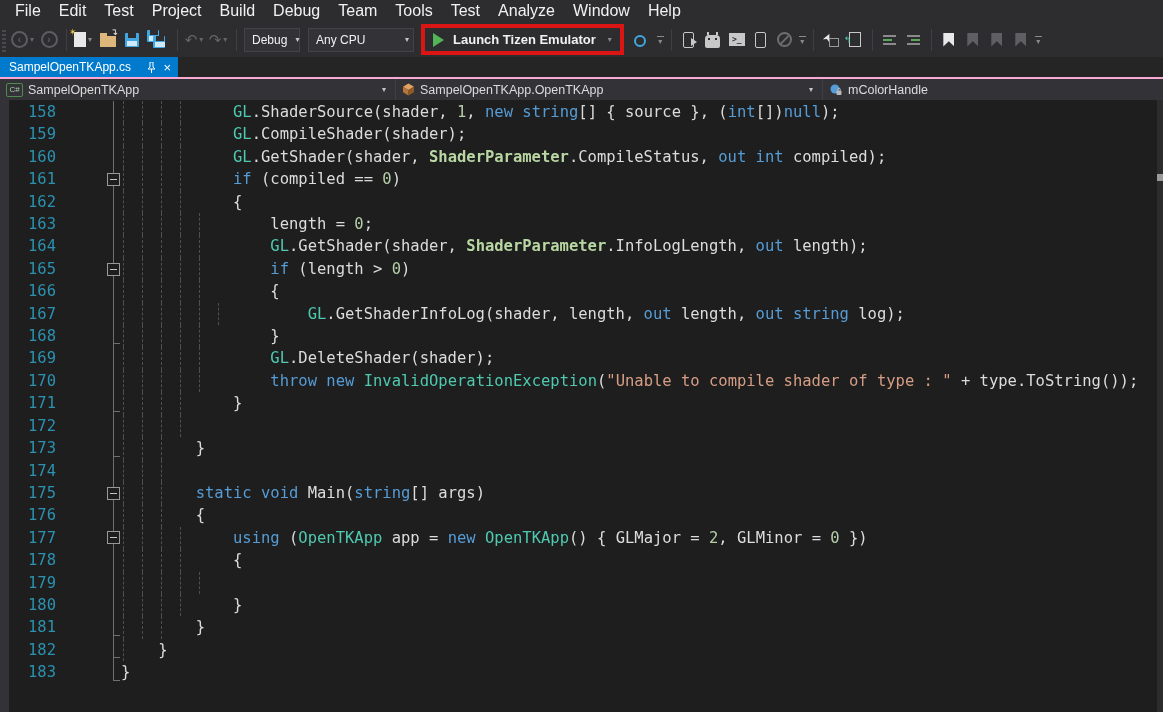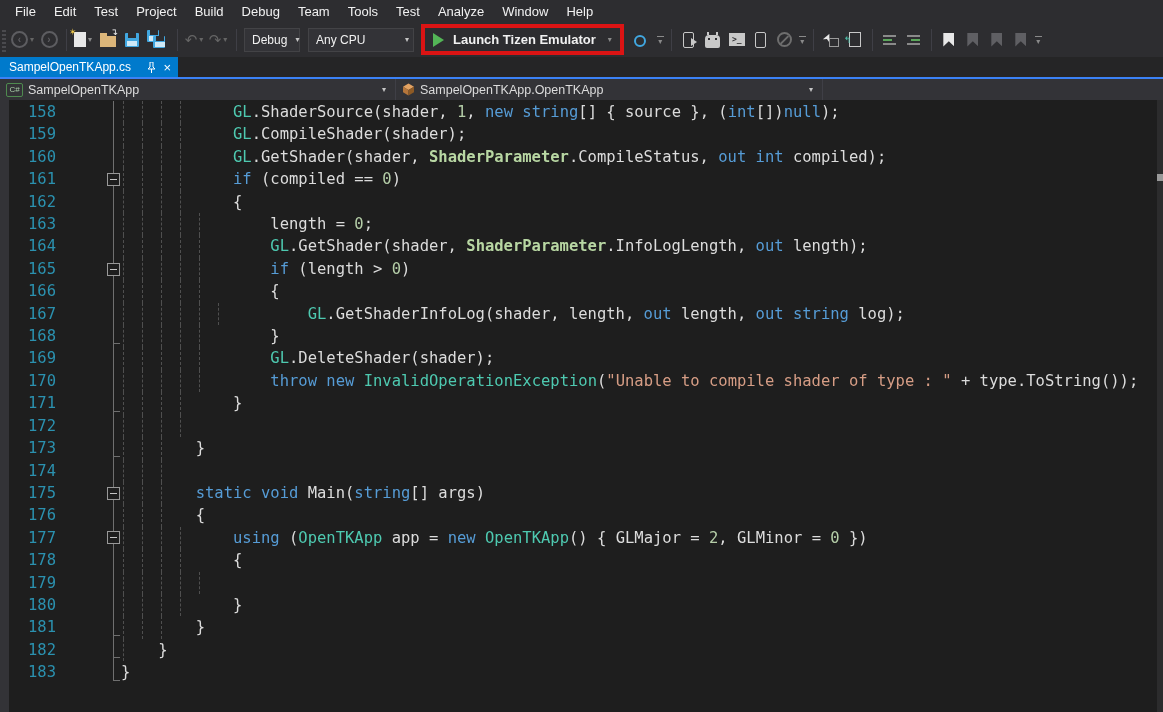--- a/index.html
+++ b/index.html
@@ -2,21 +2,21 @@
 <html><head>
 <meta charset="utf-8">
 <style>
   * { margin:0; padding:0; box-sizing:border-box; }
   html,body { width:1163px; height:712px; overflow:hidden; background:#1E1E1E;
               font-family:"Liberation Sans", sans-serif; }
   .app { position:relative; width:1163px; height:712px; background:#1E1E1E; }
 
   
   .menubar { height:22px; background:#2D2D30; display:flex; align-items:center; padding-left:6px; }
-  .menu-item { color:#F1F1F1; font-size:13px; padding:2px 9px; cursor:default; }
+  .menu-item { color:#F1F1F1; font-size:16px; padding:2px 9px; cursor:default; }
 
   
   .toolbar { height:35px; background:#2D2D30; display:flex; align-items:center; padding-left:2px; position:relative; }
   .grip { width:8px; height:24px; margin-right:4px;
           background:repeating-linear-gradient(#2D2D30 0 2px, #4a4a4e 2px 4px); width:4px; }
   .tbtn { display:flex; align-items:center; justify-content:center; height:28px; min-width:22px;
           margin:0 1px; color:#C8C8C8; }
   .tsep { width:1px; height:22px; background:#3F3F46; margin:0 5px; }
   .chev { font-size:8px; color:#8a8a8a; padding:0 2px; }
   .chev.overflow { display:flex; flex-direction:column; align-items:center; line-height:5px; font-size:8px; }
@@ -69,21 +69,21 @@
   .docsync::after { content:"↰"; position:absolute; left:-6px; top:2px; color:#4EC9B0; font-size:9px; }
   .indent-ico { display:flex; flex-direction:column; gap:2px; }
   .indent-ico i { display:block; width:13px; border-top:2px solid #8a8a8a; }
   .indent-ico i.green { border-color:#5BA75B; width:9px; align-self:flex-end; }
   .indent-ico.out i.green { align-self:flex-start; }
   .bookmark { width:11px; height:14px; background:#E8E8E8;
               clip-path:polygon(0 0,100% 0,100% 100%,50% 62%,0 100%); }
   .bookmark.dim { background:#5f5f63; }
 
   
-  .tabrow { height:22px; background:#252526; display:flex; border-bottom:2px solid #3b82f6; }
+  .tabrow { height:22px; background:#252526; display:flex; border-bottom:2px solid #f9a8d4; }
   .tab { background:#007ACC; color:#FFFFFF; font-size:12px; display:flex; align-items:center;
          padding:0 7px 0 9px; width:178px; }
   .tab .pin { margin-left:auto; margin-right:7px; }
   .tab .pin svg { display:block; }
   .tab .close { color:#FFFFFF; font-size:13px; line-height:13px; }
 
   
   .navbar { height:21px; background:#333337; display:flex; align-items:stretch; }
   .nav-section { display:flex; align-items:center; padding:0 6px; border-right:1px solid #3F3F46;
                  color:#DCDCDC; font-size:12.5px; }
@@ -262,20 +262,30 @@
     <div class="nav-section" style="width:427px;">
       <span class="nav-ico">
         <svg width="13" height="13" viewBox="0 0 13 13">
             <polygon points="6.5,0.5 12,3.7 6.5,6.9 1,3.7" fill="#E2A262"></polygon>
             <polygon points="1,3.7 6.5,6.9 6.5,12.5 1,9.3" fill="#B5763B"></polygon>
             <polygon points="12,3.7 6.5,6.9 6.5,12.5 12,9.3" fill="#8E5A25"></polygon>
           </svg>
       </span>
       <span>SampelOpenTKApp.OpenTKApp</span>
       <span class="combo-arrow">▾</span>
+    </div>
+    <div class="nav-section" style="flex:1;border-right:none;">
+      <span class="nav-ico">
+        <svg width="14" height="13" viewBox="0 0 14 13">
+            <circle cx="6" cy="6" r="4.5" fill="#569CD6"></circle>
+            <rect x="7.5" y="7.5" width="5" height="4.5" rx="1" fill="#B9B9B9"></rect>
+            <path d="M8.7 7.5 v-1 a1.3 1.3 0 0 1 2.6 0 v1" stroke="#B9B9B9" stroke-width="1" fill="none"></path>
+          </svg>
+      </span>
+      <span>mColorHandle</span>
     </div>
   </div>
 
   <div class="editor">
     <div class="indicator-margin"></div>
     <div class="outline-vline"></div>
     <div class="rows" id="rows">
         <div class="row"><div class="iguide" style="left: 123px;"></div><div class="iguide" style="left: 142px;"></div><div class="iguide" style="left: 161px;"></div><div class="iguide" style="left: 180px;"></div><span class="ln">158</span><span class="code"><span class="t-p">            </span><span class="t-ty">GL</span><span class="t-p">.ShaderSource(shader, </span><span class="t-n">1</span><span class="t-p">, </span><span class="t-k">new</span><span class="t-p"> </span><span class="t-k">string</span><span class="t-p">[] { source }, (</span><span class="t-k">int</span><span class="t-p">[])</span><span class="t-k">null</span><span class="t-p">);</span></span></div>
         <div class="row"><div class="iguide" style="left: 123px;"></div><div class="iguide" style="left: 142px;"></div><div class="iguide" style="left: 161px;"></div><div class="iguide" style="left: 180px;"></div><span class="ln">159</span><span class="code"><span class="t-p">            </span><span class="t-ty">GL</span><span class="t-p">.CompileShader(shader);</span></span></div>
         <div class="row"><div class="iguide" style="left: 123px;"></div><div class="iguide" style="left: 142px;"></div><div class="iguide" style="left: 161px;"></div><div class="iguide" style="left: 180px;"></div><span class="ln">160</span><span class="code"><span class="t-p">            </span><span class="t-ty">GL</span><span class="t-p">.GetShader(shader, </span><span class="t-en">ShaderParameter</span><span class="t-p">.CompileStatus, </span><span class="t-k">out</span><span class="t-p"> </span><span class="t-k">int</span><span class="t-p"> compiled);</span></span></div>

